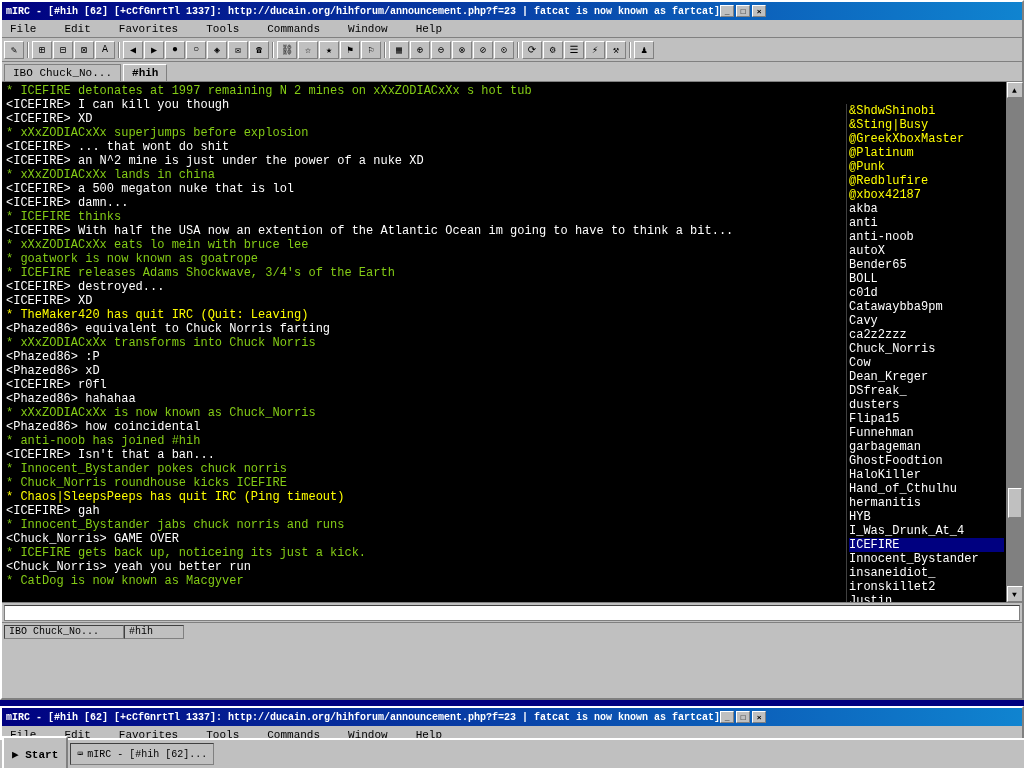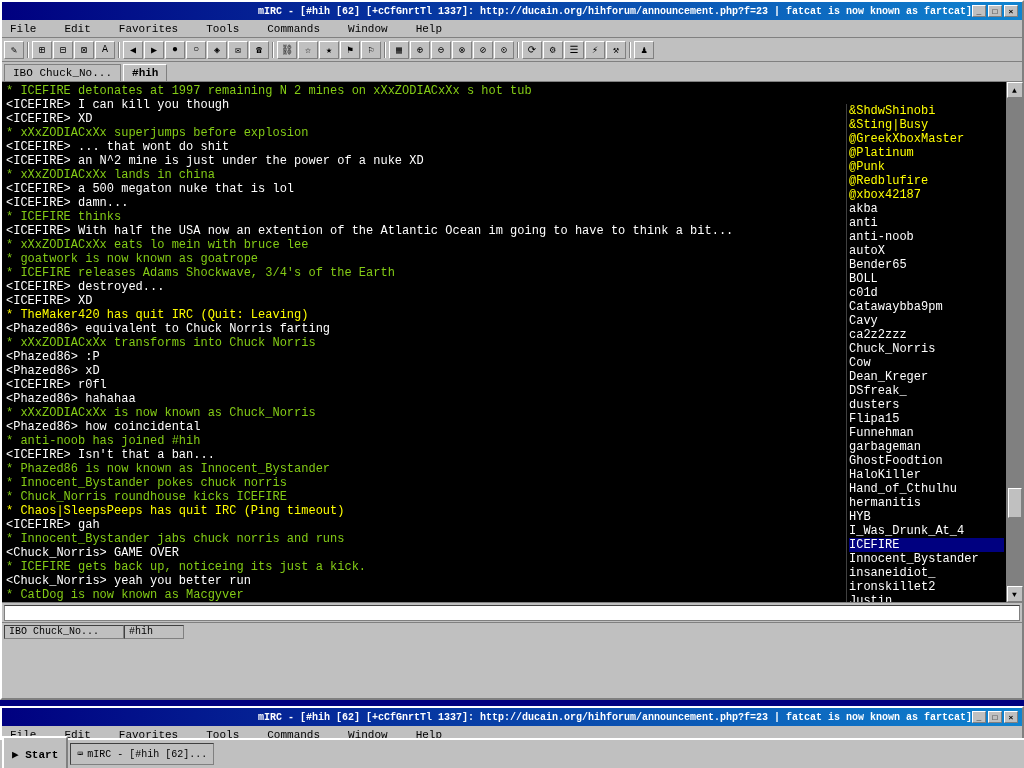--- a/index.html
+++ b/index.html
@@ -21,21 +21,21 @@
     }
 
     .title-bar {
       background: linear-gradient(to right, #000080, #1084d0);
       color: #ffffff;
       font-size: 11px;
       font-weight: bold;
       padding: 0 4px;
       display: flex;
       align-items: center;
-      justify-content: flex-end;
+      justify-content: flex-start;
       height: 18px;
     }
 
     .title-bar-buttons {
       display: flex;
       gap: 2px;
     }
 
     .title-bar-btn {
       width: 14px;
@@ -430,21 +430,20 @@
         <div class="chat-line normal">&lt;Phazed86&gt; equivalent to Chuck Norris farting</div>
         <div class="chat-line action">* xXxZODIACxXx transforms into Chuck Norris</div>
         <div class="chat-line normal">&lt;Phazed86&gt; :P</div>
         <div class="chat-line normal">&lt;Phazed86&gt; xD</div>
         <div class="chat-line normal">&lt;ICEFIRE&gt; r0fl</div>
         <div class="chat-line normal">&lt;Phazed86&gt; hahahaa</div>
         <div class="chat-line action">* xXxZODIACxXx is now known as Chuck_Norris</div>
         <div class="chat-line normal">&lt;Phazed86&gt; how coincidental</div>
         <div class="chat-line action">* anti-noob has joined #hih</div>
         <div class="chat-line normal">&lt;ICEFIRE&gt; Isn't that a ban...</div>
-        <div class="chat-line action">* Phazed86 is now known as Innocent_Bystander</div>
         <div class="chat-line action">* Innocent_Bystander pokes chuck norris</div>
         <div class="chat-line action">* Chuck_Norris roundhouse kicks ICEFIRE</div>
         <div class="chat-line system">* Chaos|SleepsPeeps has quit IRC (Ping timeout)</div>
         <div class="chat-line normal">&lt;ICEFIRE&gt; gah</div>
         <div class="chat-line action">* Innocent_Bystander jabs chuck norris and runs</div>
         <div class="chat-line normal">&lt;Chuck_Norris&gt; GAME OVER</div>
         <div class="chat-line action">* ICEFIRE gets back up, noticeing its just a kick.</div>
         <div class="chat-line normal">&lt;Chuck_Norris&gt; yeah you better run</div>
         <div class="chat-line action">* CatDog is now known as Macgyver</div>
       </div>

